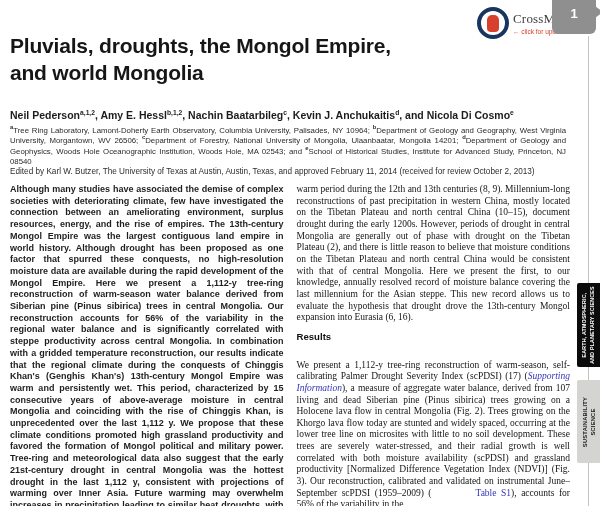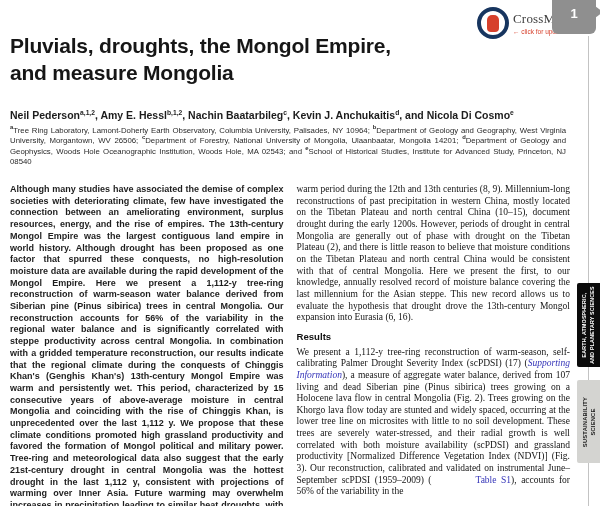--- a/index.html
+++ b/index.html
@@ -33,21 +33,21 @@
   .affiliations{position:absolute;left:10px;top:126px;width:556px;font-size:7.8px;line-height:10.3px;color:#2a2a2a;text-align:justify;}
   .affiliations sup{font-size:75%;line-height:0;font-weight:bold;}
   .edited{position:absolute;left:10px;top:167px;width:556px;font-size:8.2px;color:#2e2e2e;}
 
   
   .columns{position:absolute;left:10px;top:184px;width:560px;display:flex;gap:13px;}
   .col{width:274px;}
   .abstract{font-size:9px;line-height:11.7px;font-weight:bold;text-align:justify;color:#1e1e1e;}
   .body-text{font-family:"Liberation Serif",serif;font-size:9.5px;line-height:11.65px;text-align:justify;color:#141414;}
   .body-text p{margin:0;}
-  .results-head{font-family:"Liberation Sans",sans-serif;font-size:9.6px;font-weight:bold;margin:7px 0 4px 0;color:#111;}
+  .results-head{font-family:"Liberation Sans",sans-serif;font-size:9.6px;font-weight:bold;margin:7px 0 17px 0;color:#111;}
   .seg-italic{}
   .seg-link{color:var(--link,#3434b8);padding-left:44px;}
   .seg-linkitalic{color:var(--link,#3434b8);font-style:italic;}
 
   
   .side-tab{position:absolute;right:0;width:23px;overflow:hidden;z-index:2;border-radius:2px 0 0 2px;}
   .side-tab-inner{position:absolute;top:50%;left:50%;transform:translate(-50%,-50%) rotate(-90deg);
     text-align:center;font-weight:bold;letter-spacing:.2px;}
   .tab-earth{top:283px;height:84px;background:var(--tab-black-bg,#0b0b0b);}
   .tab-earth .side-tab-inner{width:84px;font-size:5.3px;line-height:1.45;color:#ffffff;}
@@ -71,27 +71,28 @@
     </div>
   </div>
 
   <div class="annot">
     <span class="annot-num">1</span>
     <div class="annot-arrow"></div>
   </div>
 
   <div class="title">
     <div>Pluvials, droughts, the Mongol Empire,</div>
-    <div>and measure Mongolia</div>
+    <div>and world Mongolia</div>
   </div>
 
   <div class="authors"><span class="seg-plain">Neil Pederson</span><sup class="seg-sup">a,1,2</sup><span class="seg-plain">, Amy E. Hessl</span><sup class="seg-sup">b,1,2</sup><span class="seg-plain">, Nachin Baatarbileg</span><sup class="seg-sup">c</sup><span class="seg-plain">, Kevin J. Anchukaitis</span><sup class="seg-sup">d</sup><span class="seg-plain">, and Nicola Di Cosmo</span><sup class="seg-sup">e</sup></div>
 
   <div class="affiliations"><sup class="seg-sup">a</sup><span class="seg-plain">Tree Ring Laboratory, Lamont-Doherty Earth Observatory, Columbia University, Palisades, NY 10964; </span><sup class="seg-sup">b</sup><span class="seg-plain">Department of Geology and Geography, West Virginia University, Morgantown, WV 26506; </span><sup class="seg-sup">c</sup><span class="seg-plain">Department of Forestry, National University of Mongolia, Ulaanbaatar, Mongolia 14201; </span><sup class="seg-sup">d</sup><span class="seg-plain">Department of Geology and Geophysics, Woods Hole Oceanographic Institution, Woods Hole, MA 02543; and </span><sup class="seg-sup">e</sup><span class="seg-plain">School of Historical Studies, Institute for Advanced Study, Princeton, NJ 08540</span></div>
 
+  <div class="edited">Edited by Karl W. Butzer, The University of Texas at Austin, Austin, Texas, and approved February 11, 2014 (received for review October 2, 2013)</div>
 
   <div class="columns">
     <div class="col">
       <div class="abstract"><span class="seg-plain">Although many studies have associated the demise of complex societies with deteriorating climate, few have investigated the connection between an ameliorating environment, surplus resources, energy, and the rise of empires. The 13th-century Mongol Empire was the largest contiguous land empire in world history. Although drought has been proposed as one factor that spurred these conquests, no high-resolution moisture data are available during the rapid development of the Mongol Empire. Here we present a 1,112-y tree-ring reconstruction of warm-season water balance derived from Siberian pine (</span><span class="seg-italic">Pinus sibirica</span><span class="seg-plain">) trees in central Mongolia. Our reconstruction accounts for 56% of the variability in the regional water balance and is significantly correlated with steppe productivity across central Mongolia. In combination with a gridded temperature reconstruction, our results indicate that the regional climate during the conquests of Chinggis Khan's (Genghis Khan's) 13th-century Mongol Empire was warm and persistently wet. This period, characterized by 15 consecutive years of above-average moisture in central Mongolia and coinciding with the rise of Chinggis Khan, is unprecedented over the last 1,112 y. We propose that these climate conditions promoted high grassland productivity and favored the formation of Mongol political and military power. Tree-ring and meteorological data also suggest that the early 21st-century drought in central Mongolia was the hottest drought in the last 1,112 y, consistent with projections of warming over Inner Asia. Future warming may overwhelm increases in precipitation leading to similar heat droughts, with potentially severe consequences for modern Mongolia.</span></div>
 
     </div>
     <div class="col body-text">
       <p><span class="seg-plain">warm period during the 12th and 13th centuries (8, 9). Millennium-long reconstructions of past precipitation in western China, mostly located on the Tibetan Plateau and north central China (10–15), document drought during the early 1200s. However, periods of drought in central Mongolia are generally out of phase with drought on the Tibetan Plateau (2), and there is little reason to believe that moisture conditions on the Tibetan Plateau and north central China would be consistent with that of central Mongolia. Here we present the first, to our knowledge, annually resolved record of moisture balance covering the last millennium for the Asian steppe. This new record allows us to evaluate the hypothesis that drought drove the 13th-century Mongol expansion into Eurasia (6, 16).</span></p>
       <div class="results-head">Results</div>
       <p><span class="seg-plain">We present a 1,112-y tree-ring reconstruction of warm-season, self-calibrating Palmer Drought Severity Index (scPDSI) (17) (</span><span class="seg-linkitalic">Supporting Information</span><span class="seg-plain">), a measure of aggregate water balance, derived from 107 living and dead Siberian pine (</span><span class="seg-italic">Pinus sibirica</span><span class="seg-plain">) trees growing on a Holocene lava flow in central Mongolia (Fig. 2). Trees growing on the Khorgo lava flow today are stunted and widely spaced, occurring at the lower tree line on microsites with little to no soil development. These trees are severely water-stressed, and their radial growth is well correlated with both moisture availability (scPDSI) and grassland productivity [Normalized Difference Vegetation Index (NDVI)] (Fig. 3). Our reconstruction, calibrated and validated on instrumental June–September scPDSI (1959–2009) (</span><span class="seg-link">Table S1</span><span class="seg-plain">), accounts for 56% of the variability in the</span></p>

